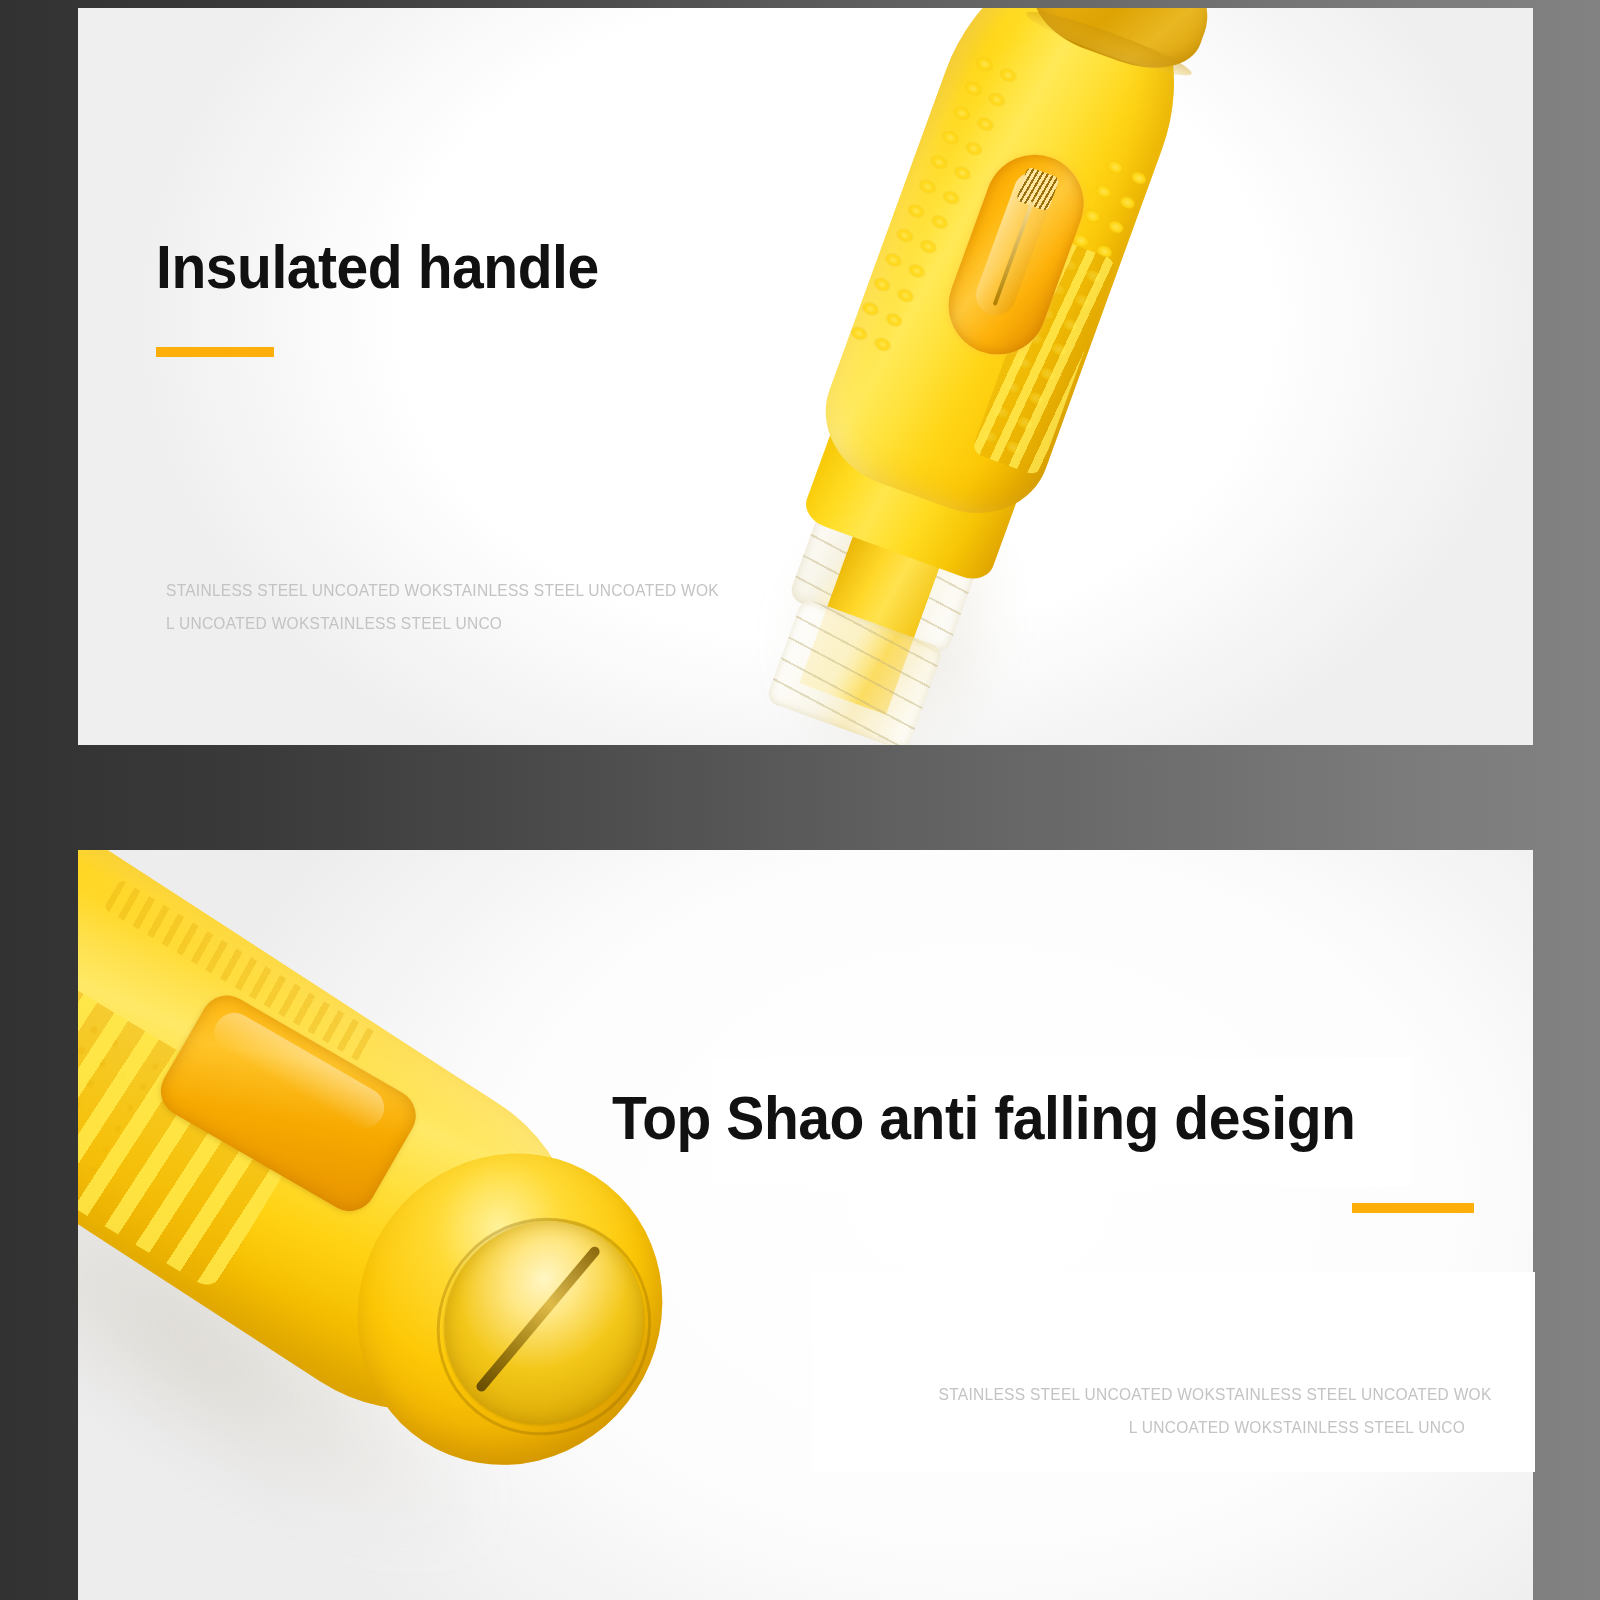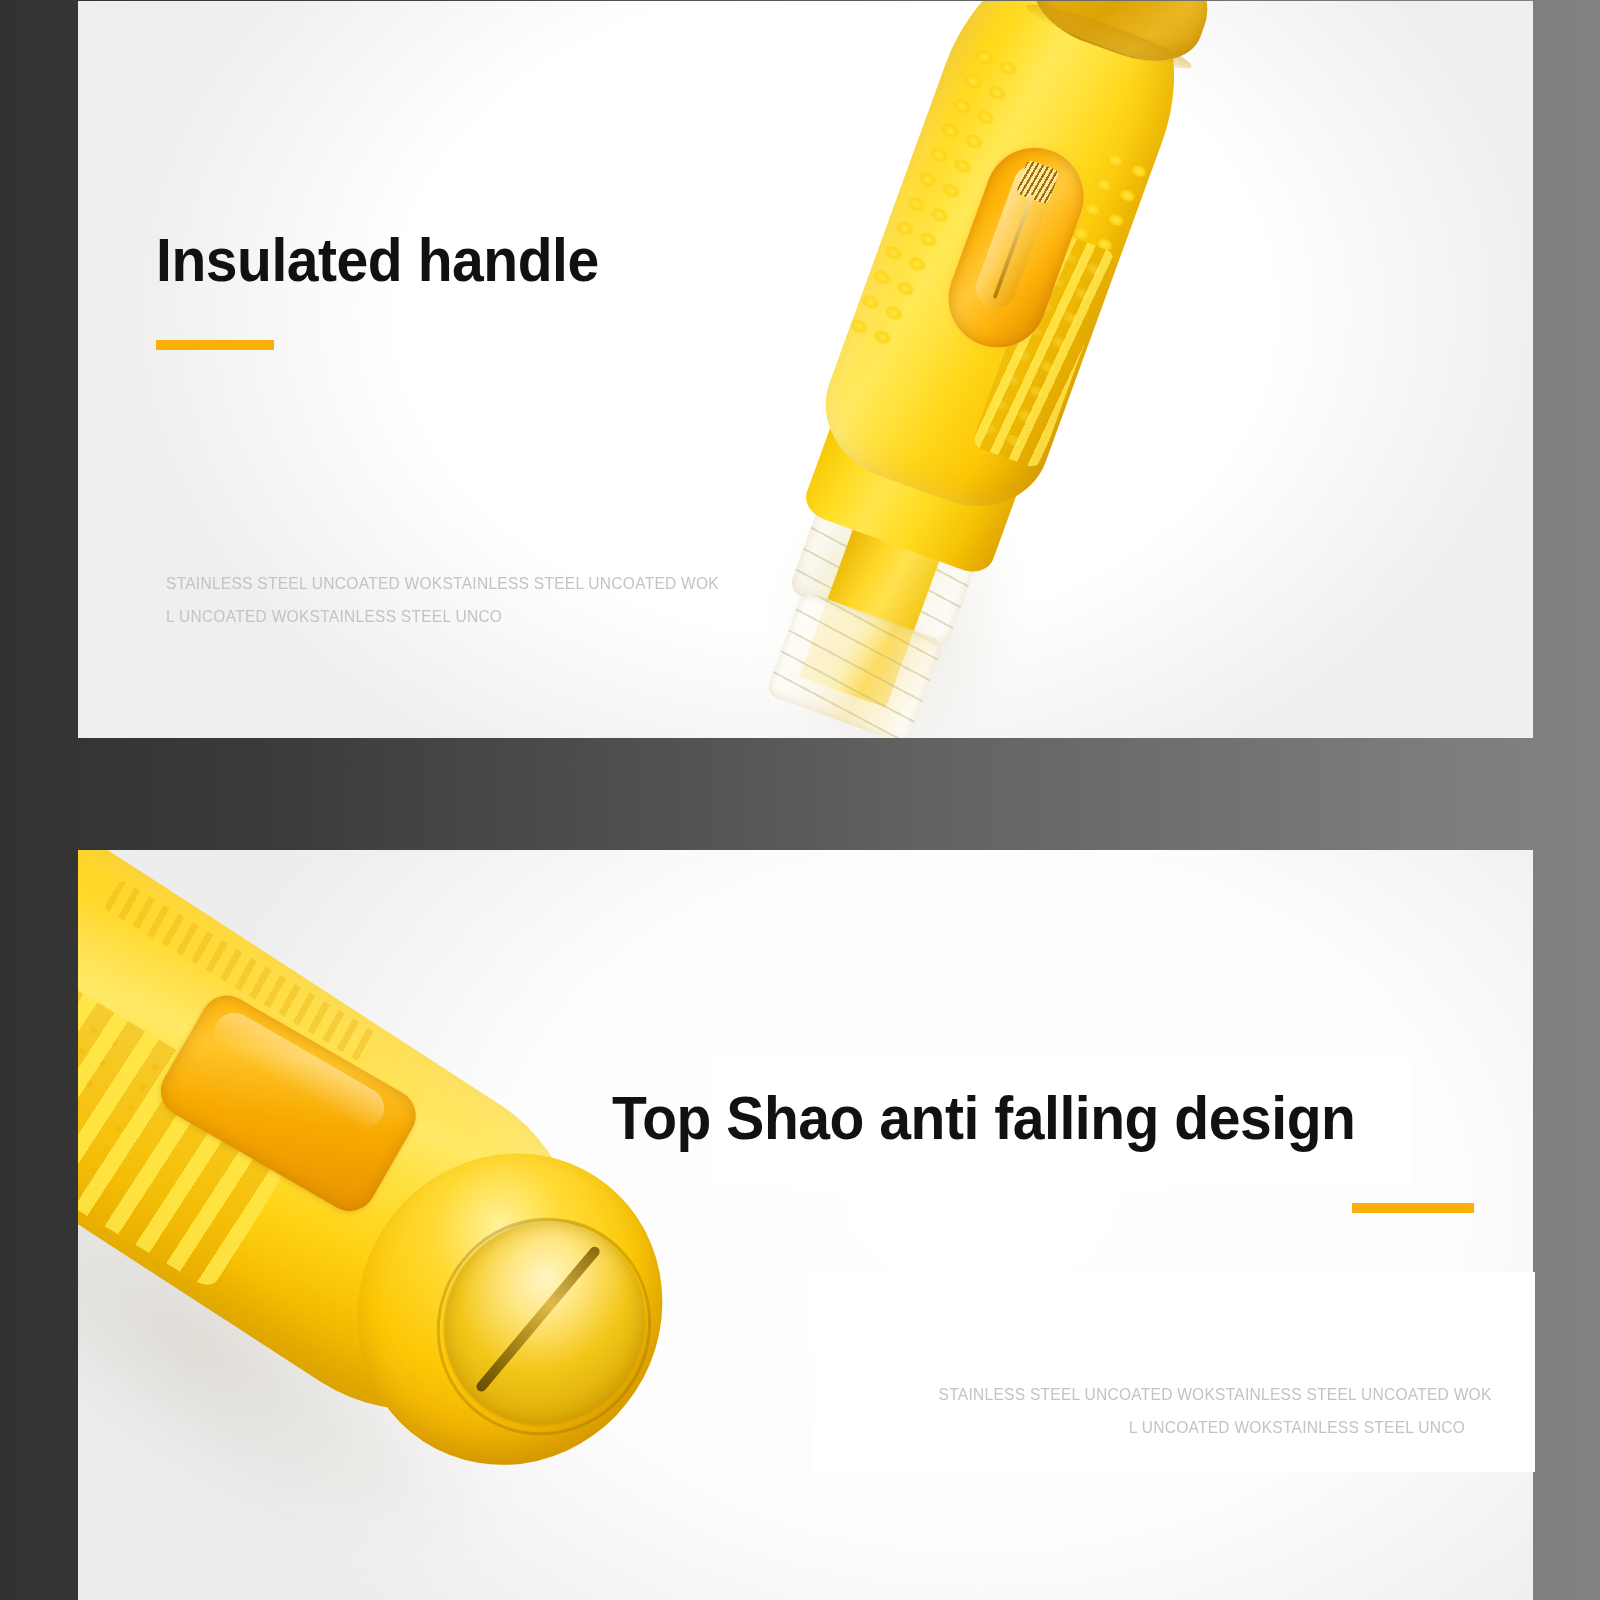--- a/index.html
+++ b/index.html
@@ -18,21 +18,21 @@
       #4e4e4e 38%, #626262 58%, #6f6f6f 74%,
       #7b7b7b 88%, #828282 100%);
   }
 
   
   .panel {
     position: absolute;
     background: #ffffff;
     overflow: hidden;
   }
-  #panel-1 { left: 78px; top: 1px;   width: 1455px; height: 737px; }
+  #panel-1 { left: 78px; top: 8px;   width: 1455px; height: 737px; }
   #panel-2 { left: 78px; top: 850px; width: 1455px; height: 750px; }
 
   .panel-photo {
     position: absolute;
     inset: 0;
     overflow: hidden;
   }
 
   
   .text-block { position: absolute; }

